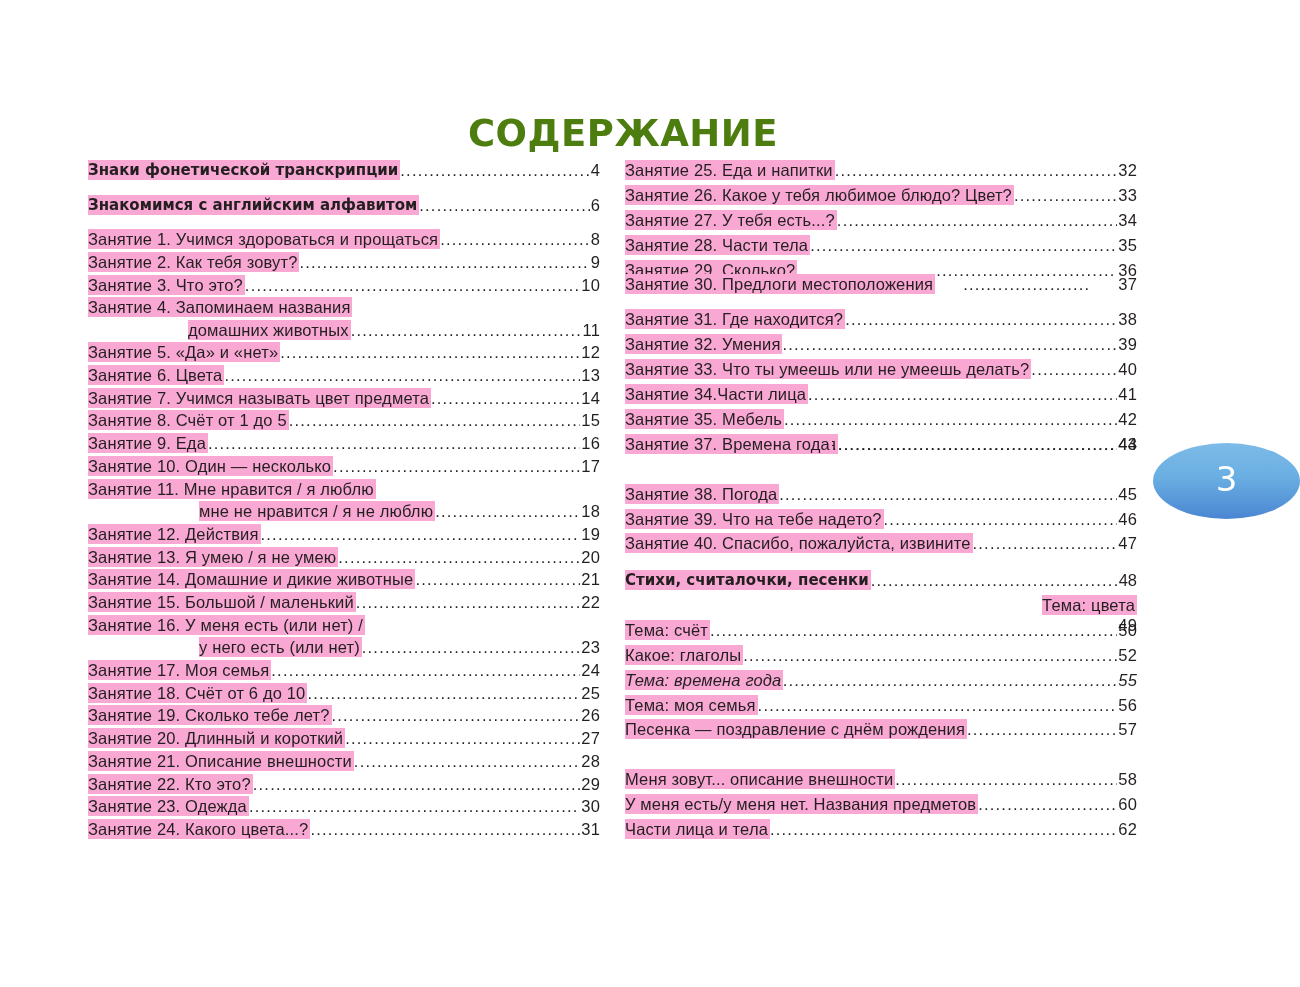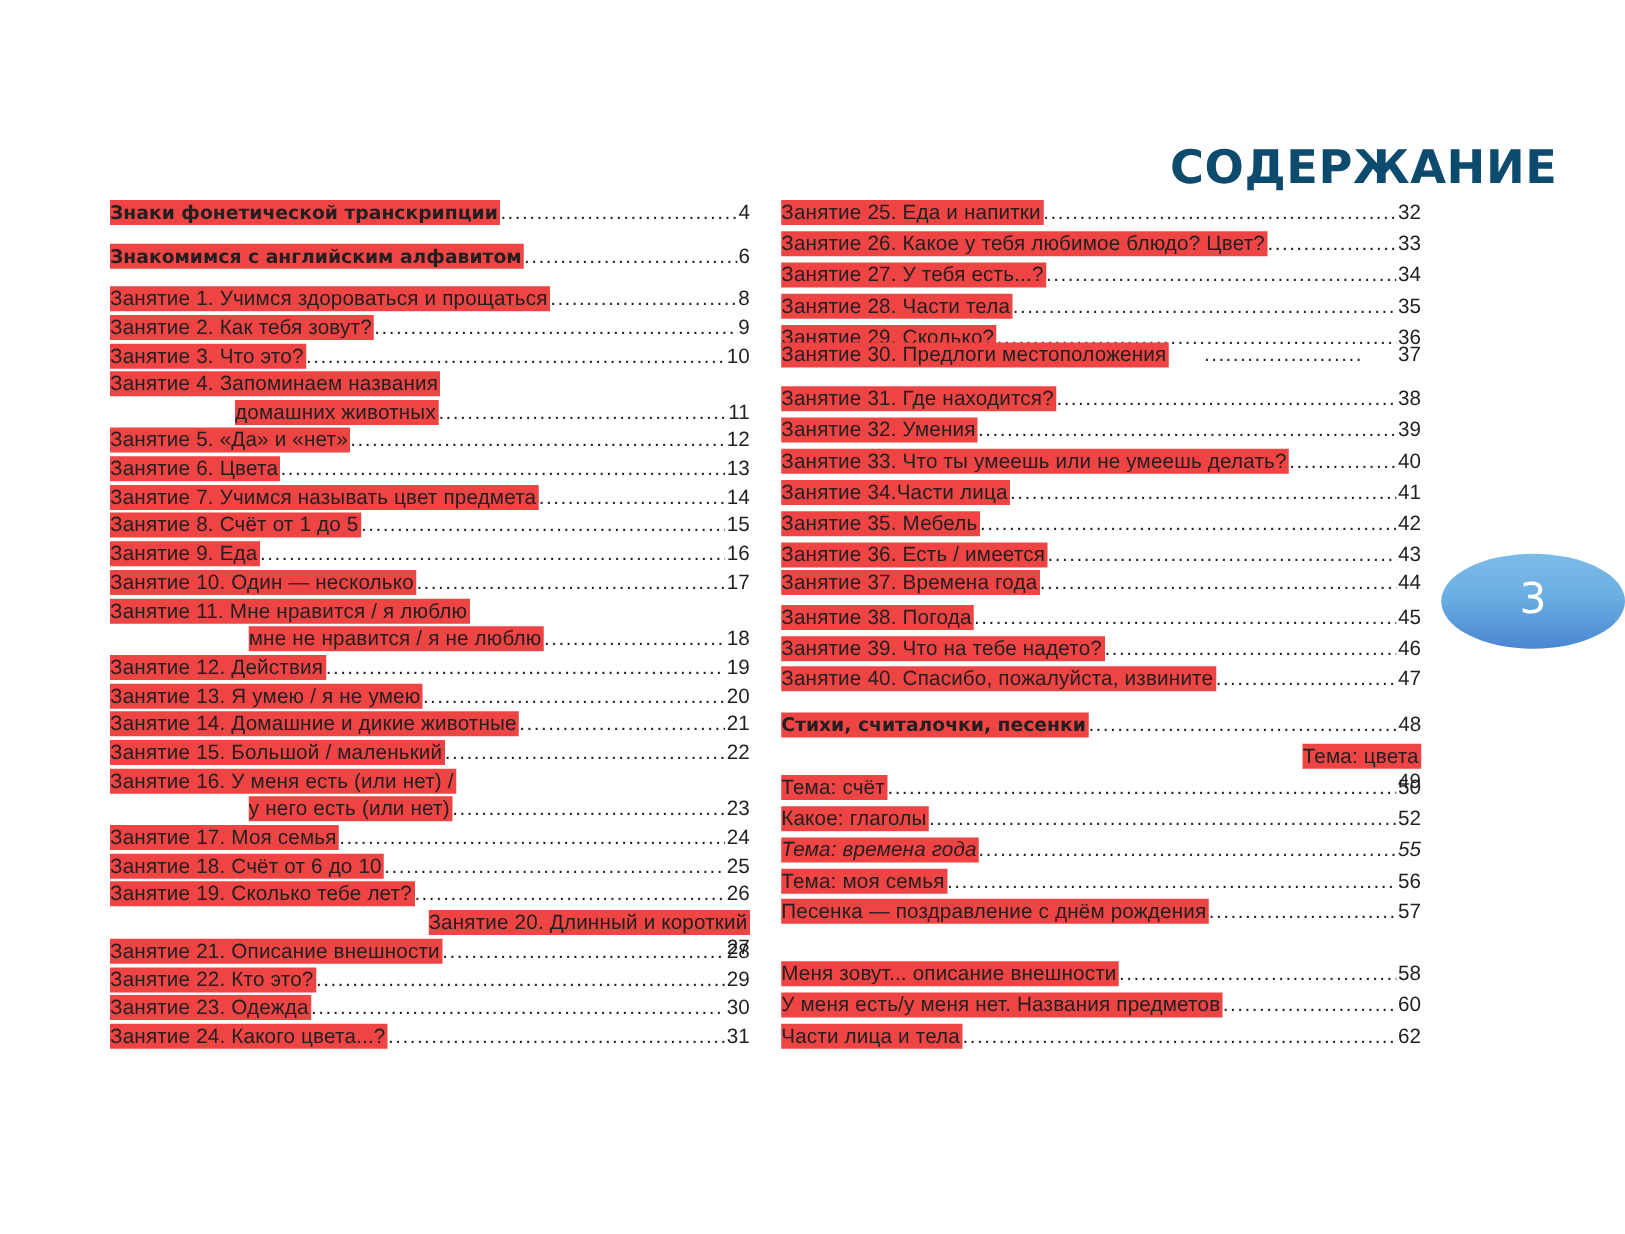--- a/index.html
+++ b/index.html
@@ -1,32 +1,32 @@
 <!DOCTYPE html>
 <html><head>
 <meta charset="utf-8">
 <style>
   html, body { margin:0; padding:0; }
   body {
     width:1300px; height:987px; background:#ffffff; position:relative; overflow:hidden;
     font-family:"Liberation Sans", sans-serif; color:#231f20;
   }
   .title {
-    position:absolute; left:0; width:1246px; top:110px; text-align:right;
+    position:absolute; left:0; width:1246px; top:110px; text-align:center;
     font-family:"DejaVu Sans", sans-serif; font-weight:bold; font-size:37px;
-    color:#0c4a6e; letter-spacing:0.5px; line-height:48px;
+    color:#4d7c0f; letter-spacing:0.5px; line-height:48px;
   }
   .col { position:absolute; top:0; }
   .col-left { left:88px; width:512px; }
   .col-right { left:625px; width:512px; }
   .row {
     position:absolute; left:0; right:0; height:20px; font-size:16.5px; line-height:20px;
     display:flex; align-items:flex-end; white-space:nowrap; letter-spacing:0.15px;
   }
-  .row .t { flex:0 0 auto; background:#ef4444; padding-right:2px; }
+  .row .t { flex:0 0 auto; background:#f9a8d4; padding-right:2px; }
   .row .dots { flex:1 1 auto; overflow:hidden; position:relative; height:20px; }
   .row .dots::after {
     content:"........................................................................................................................................................................................................";
     position:absolute; left:0; bottom:0; letter-spacing:1.2px;
   }
   .row .p { flex:0 0 auto; padding-left:1px; }
   .row.bold { font-weight:bold; font-family:"DejaVu Sans", sans-serif; font-size:15px; letter-spacing:0; }
   .row.bold .dots, .row.bold .p { font-weight:normal; font-family:"Liberation Sans", sans-serif; font-size:16.5px; }
   .page-oval {
     position:absolute; left:1153px; top:443px; width:147px; height:76px; border-radius:50%;
@@ -150,21 +150,21 @@
     <div class="row" style="top: 683px;">
       <span class="t">Занятие 18. Счёт от 6 до 10</span>
       <span class="dots"></span>
       <span class="p">25</span>
     </div>
     <div class="row" style="top: 705px;">
       <span class="t">Занятие 19. Сколько тебе лет?</span>
       <span class="dots"></span>
       <span class="p">26</span>
     </div>
-    <div class="row" style="top: 728px; flex-direction: column;">
+    <div class="row" style="top: 728px;">
       <span class="t">Занятие 20. Длинный и короткий</span>
       <span class="dots"></span>
       <span class="p">27</span>
     </div>
     <div class="row" style="top: 751px;">
       <span class="t">Занятие 21. Описание внешности</span>
       <span class="dots"></span>
       <span class="p">28</span>
     </div>
     <div class="row" style="top: 774px;">
@@ -237,21 +237,21 @@
     <div class="row" style="top: 409px;">
       <span class="t">Занятие 35. Мебель</span>
       <span class="dots"></span>
       <span class="p">42</span>
     </div>
     <div class="row" style="top: 434px; justify-content: center;">
       <span class="t">Занятие 36. Есть / имеется</span>
       <span class="dots"></span>
       <span class="p">43</span>
     </div>
-    <div class="row" style="top: 456px;">
+    <div class="row" style="top: 434px;">
       <span class="t">Занятие 37. Времена года</span>
       <span class="dots"></span>
       <span class="p">44</span>
     </div>
     <div class="row" style="top: 484px; text-align: center;">
       <span class="t">Занятие 38. Погода</span>
       <span class="dots"></span>
       <span class="p">45</span>
     </div>
     <div class="row" style="top: 509px;">

